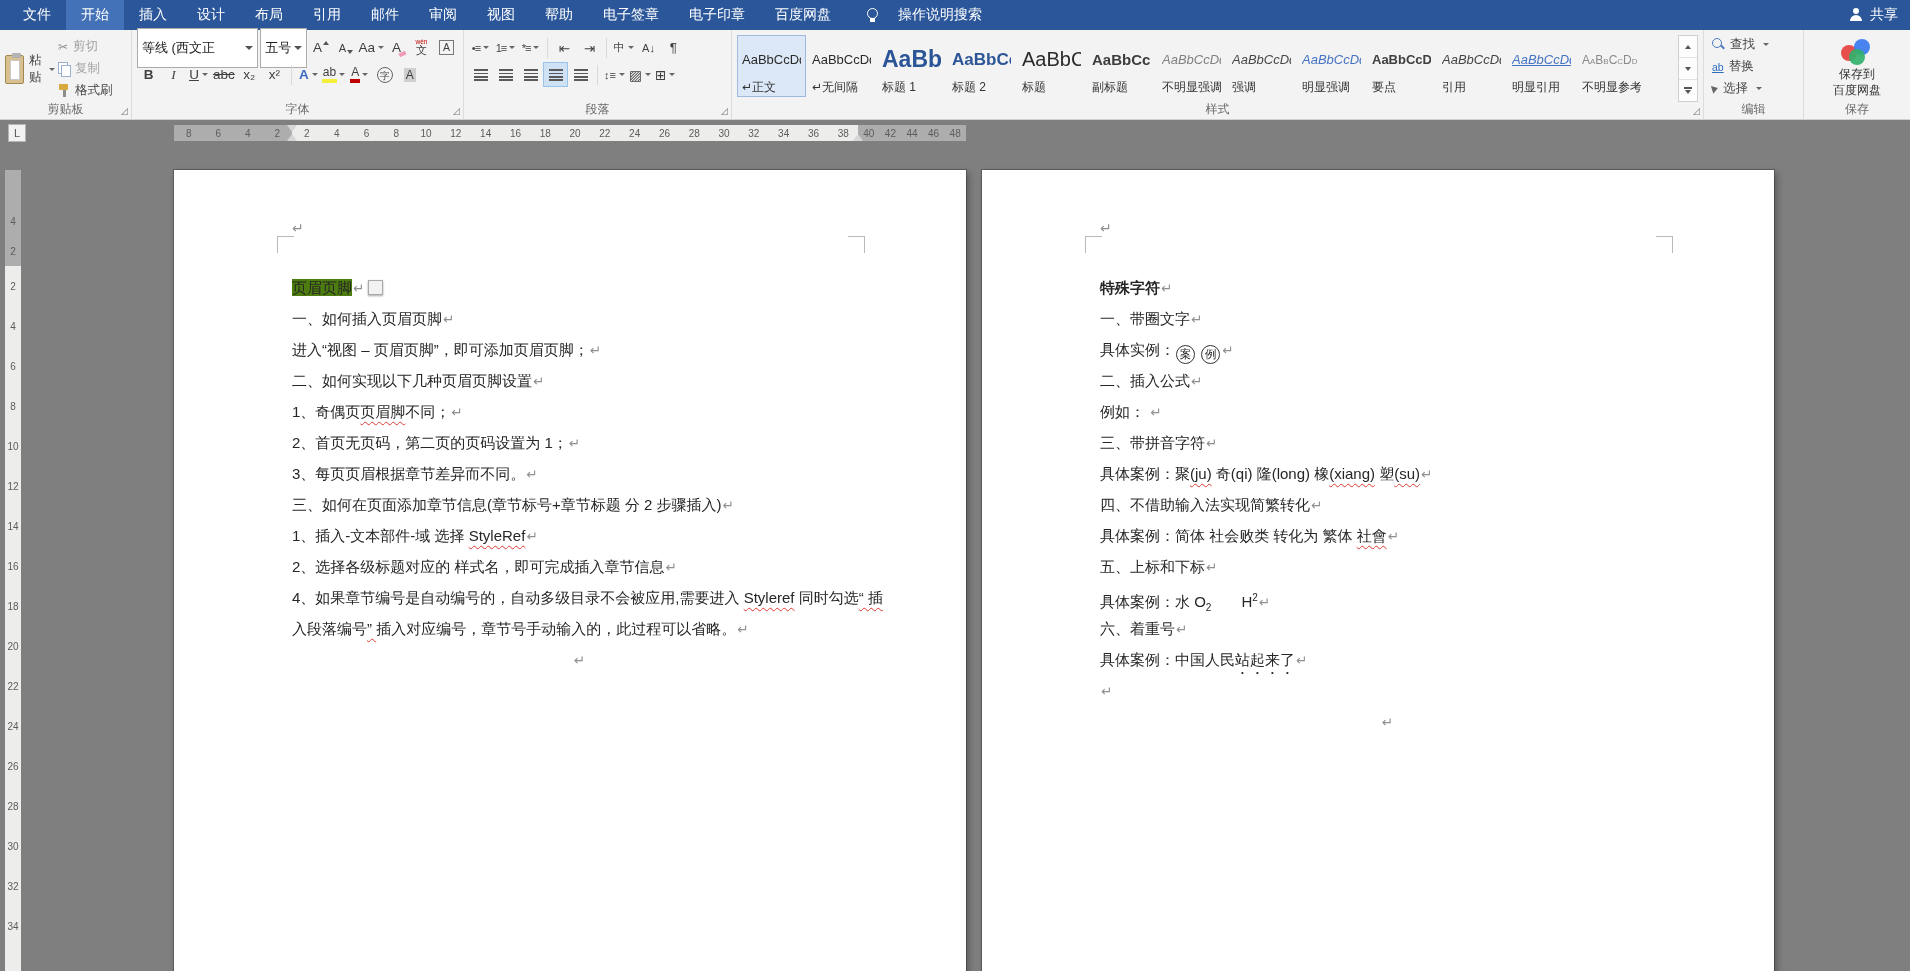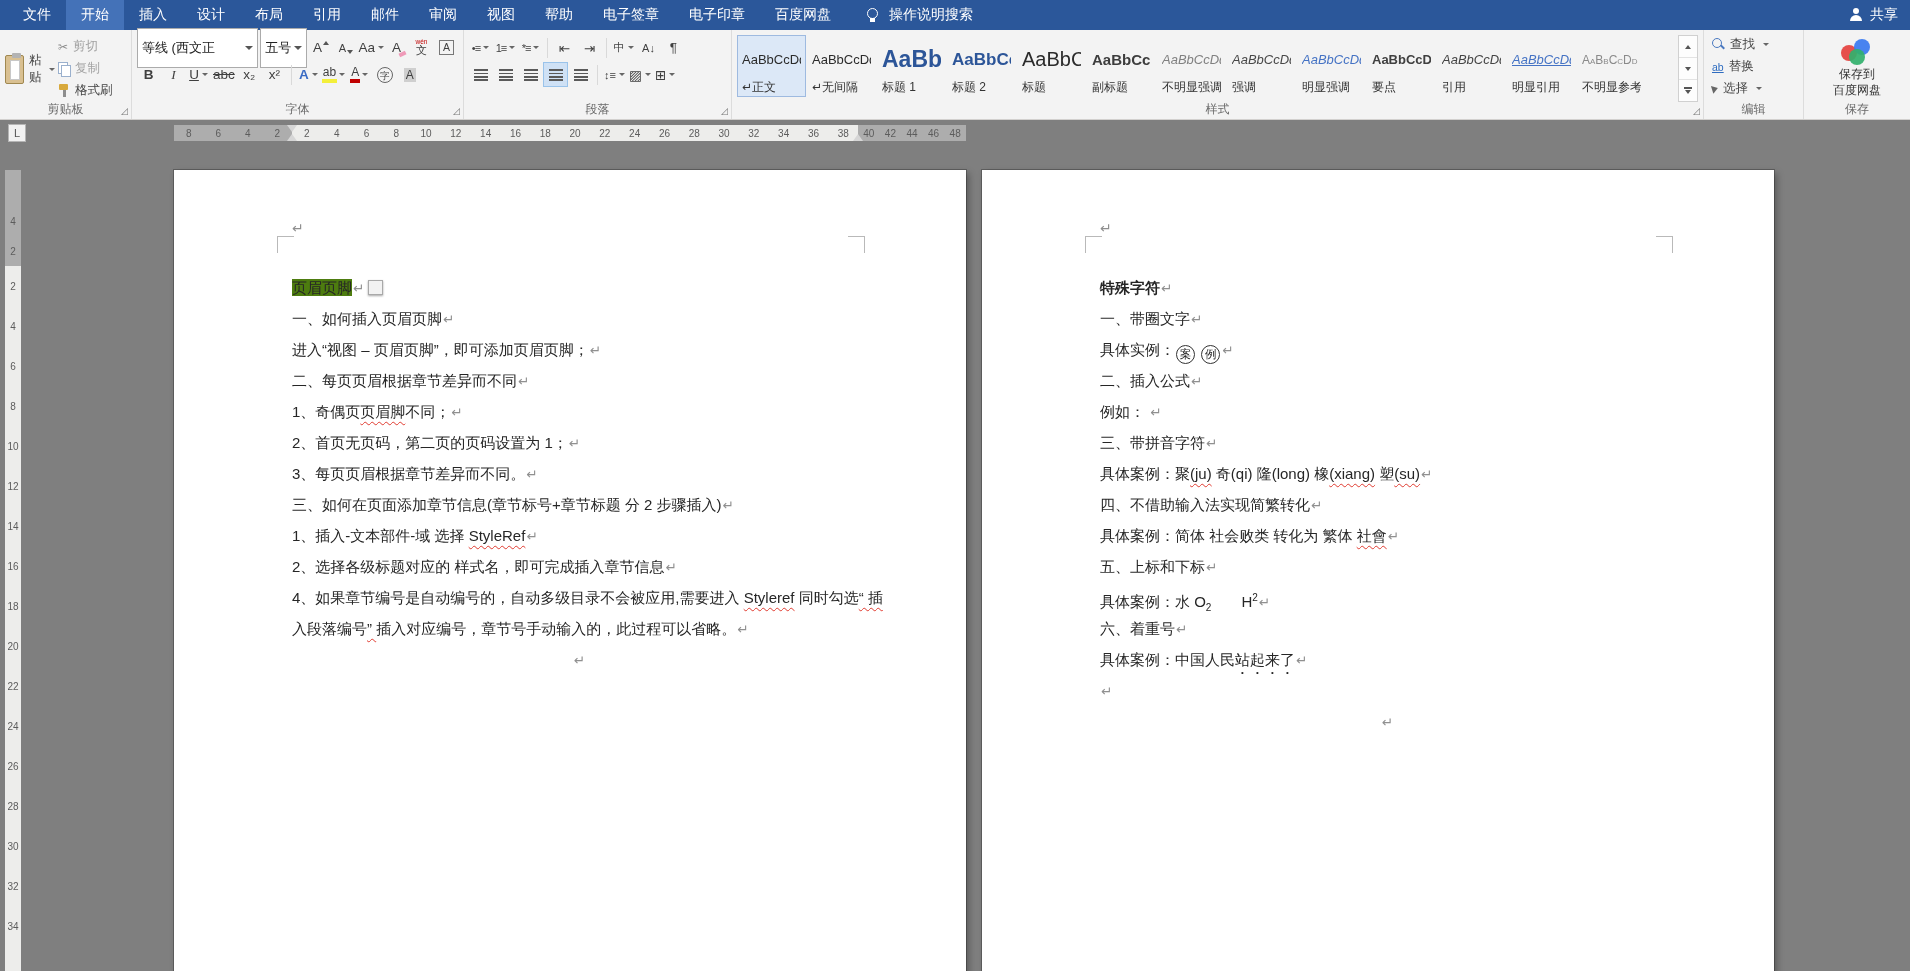--- a/index.html
+++ b/index.html
@@ -6,21 +6,21 @@
 html,body{width:1910px;height:971px;overflow:hidden;background:#7f7f7f}
 body{font-family:"Liberation Sans","DejaVu Sans",sans-serif;font-size:13px;color:#333}
 button{font:inherit;color:inherit;background:none;border:none;cursor:default}
 .app{position:relative;width:1910px;height:971px;overflow:hidden}
 
 
 .titlebar{position:absolute;left:0;top:0;right:0;height:30px;background:#2b579a;display:flex;align-items:stretch;color:#fff}
 .tabs{display:flex;align-items:stretch;padding-left:8px}
 .tab{display:flex;align-items:center;padding:8px 15px;font-size:14px;white-space:nowrap}
 .tab.active{background:#4472b8}
-.tellme{display:flex;align-items:center;gap:10px;margin-left:20px;font-size:14px;white-space:nowrap}
+.tellme{display:flex;align-items:center;gap:19px;margin-left:20px;font-size:14px;white-space:nowrap}
 .share{margin-left:auto;display:flex;align-items:center;gap:6px;padding:0 12px;font-size:14px;white-space:nowrap}
 .ic-bulb{position:relative;width:13px;height:15px;display:inline-block}
 .ic-bulb::before{content:"";position:absolute;left:1px;top:0;width:9px;height:9px;border-radius:50%;border:1.5px solid #fff}
 .ic-bulb::after{content:"";position:absolute;left:4px;bottom:1px;width:5px;height:4px;background:#fff}
 .ic-person{position:relative;width:15px;height:14px;display:inline-block}
 .ic-person::before{content:"";position:absolute;left:4px;top:0;width:6px;height:6px;border-radius:50%;background:#fff}
 .ic-person::after{content:"";position:absolute;left:1px;top:7px;width:12px;height:6px;border-radius:6px 6px 0 0;background:#fff}
 
 
 .ribbon{position:absolute;top:30px;left:0;right:0;height:90px;background:#f3f3f3;border-bottom:1px solid #d2d0ce;display:flex}
@@ -539,21 +539,21 @@
     </div>
 
     <div class="page page1">
       <span class="pg-mark">↵</span>
       <span class="corner tl"></span>
       <span class="corner tr"></span>
       <div class="doc-text">
           <div class="doc-line"><span class="seg-hl">页眉页脚</span><span class="seg-pil">↵</span><span class="seg-floatie"></span></div>
           <div class="doc-line"><span>一、如何插入页眉页脚</span><span class="seg-pil">↵</span></div>
           <div class="doc-line"><span>进入“视图 – 页眉页脚”，即可添加页眉页脚；</span><span class="seg-pil">↵</span></div>
-          <div class="doc-line"><span>二、每页页眉根据章节差异而不同</span><span class="seg-pil">↵</span></div>
+          <div class="doc-line"><span>二、如何实现以下几种页眉页脚设置</span><span class="seg-pil">↵</span></div>
           <div class="doc-line"><span>1、奇偶页</span><span class="seg-sq">页眉脚</span><span>不同；</span><span class="seg-pil">↵</span></div>
           <div class="doc-line"><span>2、首页无页码，第二页的页码设置为 1；</span><span class="seg-pil">↵</span></div>
           <div class="doc-line"><span>3、每页页眉根据章节差异而不同。</span><span class="seg-pil">↵</span></div>
           <div class="doc-line"><span>三、如何在页面添加章节信息(章节标号+章节标题 分 2 步骤插入)</span><span class="seg-pil">↵</span></div>
           <div class="doc-line"><span>1、插入-文本部件-域 选择 </span><span class="seg-sq">StyleRef</span><span class="seg-pil">↵</span></div>
           <div class="doc-line"><span>2、选择各级标题对应的 样式名，即可完成插入章节信息</span><span class="seg-pil">↵</span></div>
           <div class="doc-line"><span>4、如果章节编号是自动编号的，自动多级目录不会被应用,需要进入 </span><span class="seg-sq">Styleref</span><span> 同时勾选</span><span class="seg-sq">“ 插</span></div>
           <div class="doc-line"><span>入段落编号</span><span class="seg-sq">” </span><span>插入对应编号，章节号手动输入的，此过程可以省略。</span><span class="seg-pil">↵</span></div>
           <div class="doc-line align-center"><span class="seg-pil">↵</span></div>
         </div>

